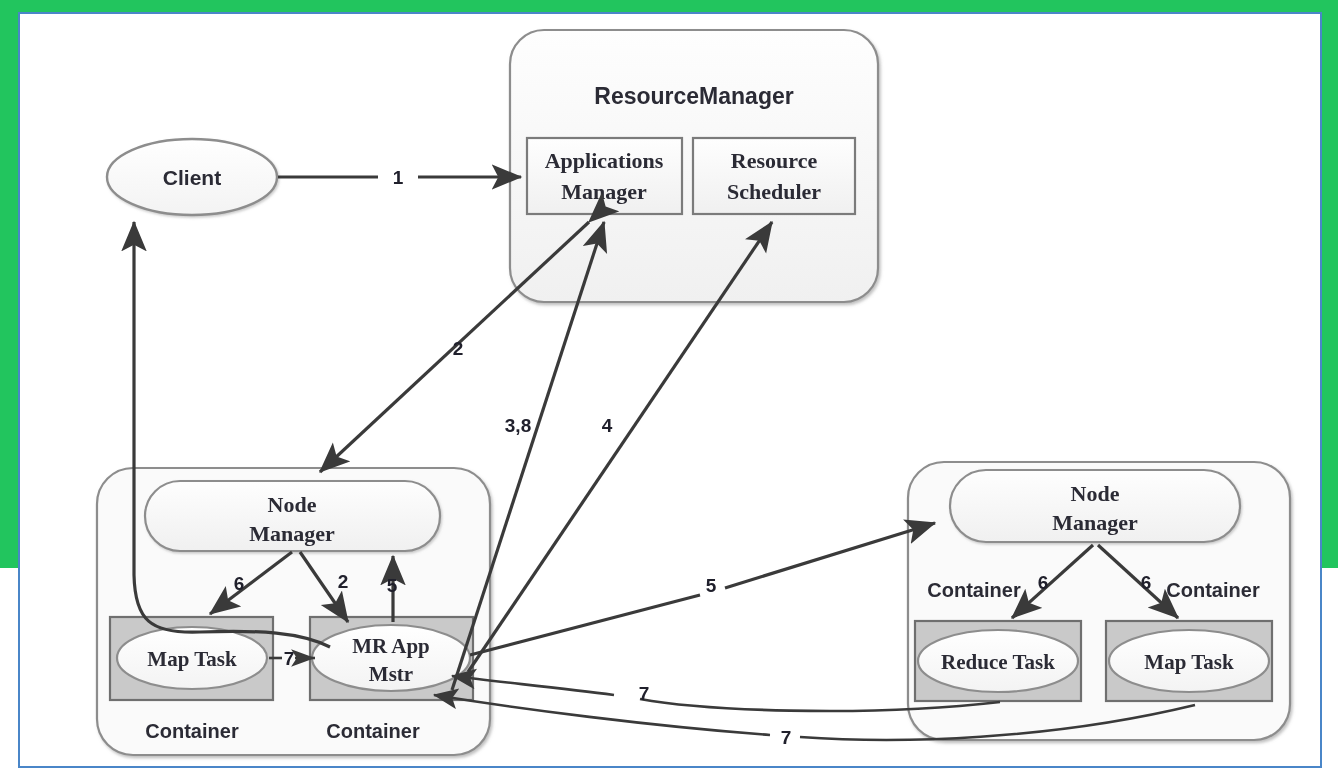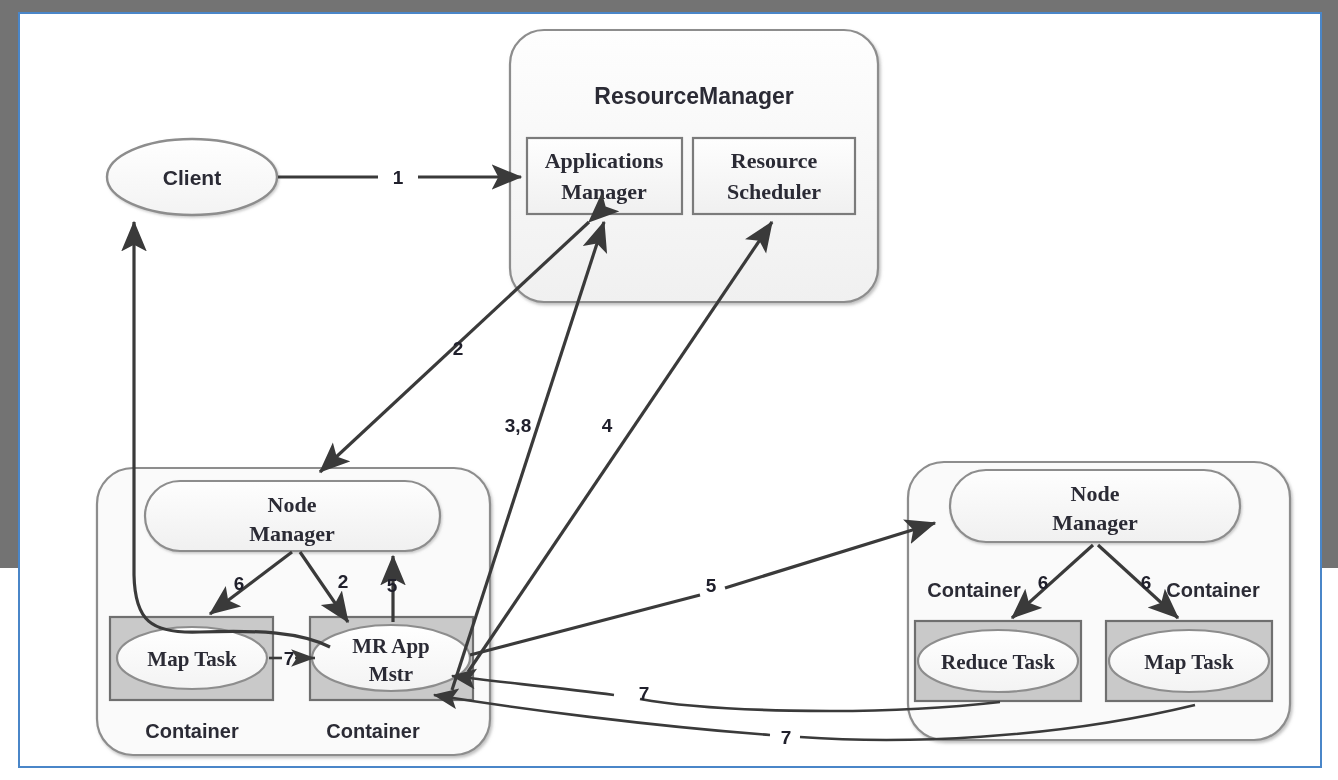--- a/index.html
+++ b/index.html
@@ -10,21 +10,21 @@
   body {
     width: 1338px;
     height: 780px;
     font-family: "Liberation Sans", sans-serif;
     overflow: hidden;
   }
   #canvas {
     position: relative;
     width: 1338px;
     height: 568px;
-    background: #737373;
+    background: #22c55e;
   }
   #frame {
     position: absolute;
     left: 18px;
     top: 12px;
     width: 1304px;
     height: 756px;
     border: 2px solid #4a86c8;
     background: #ffffff;
     box-sizing: border-box;

